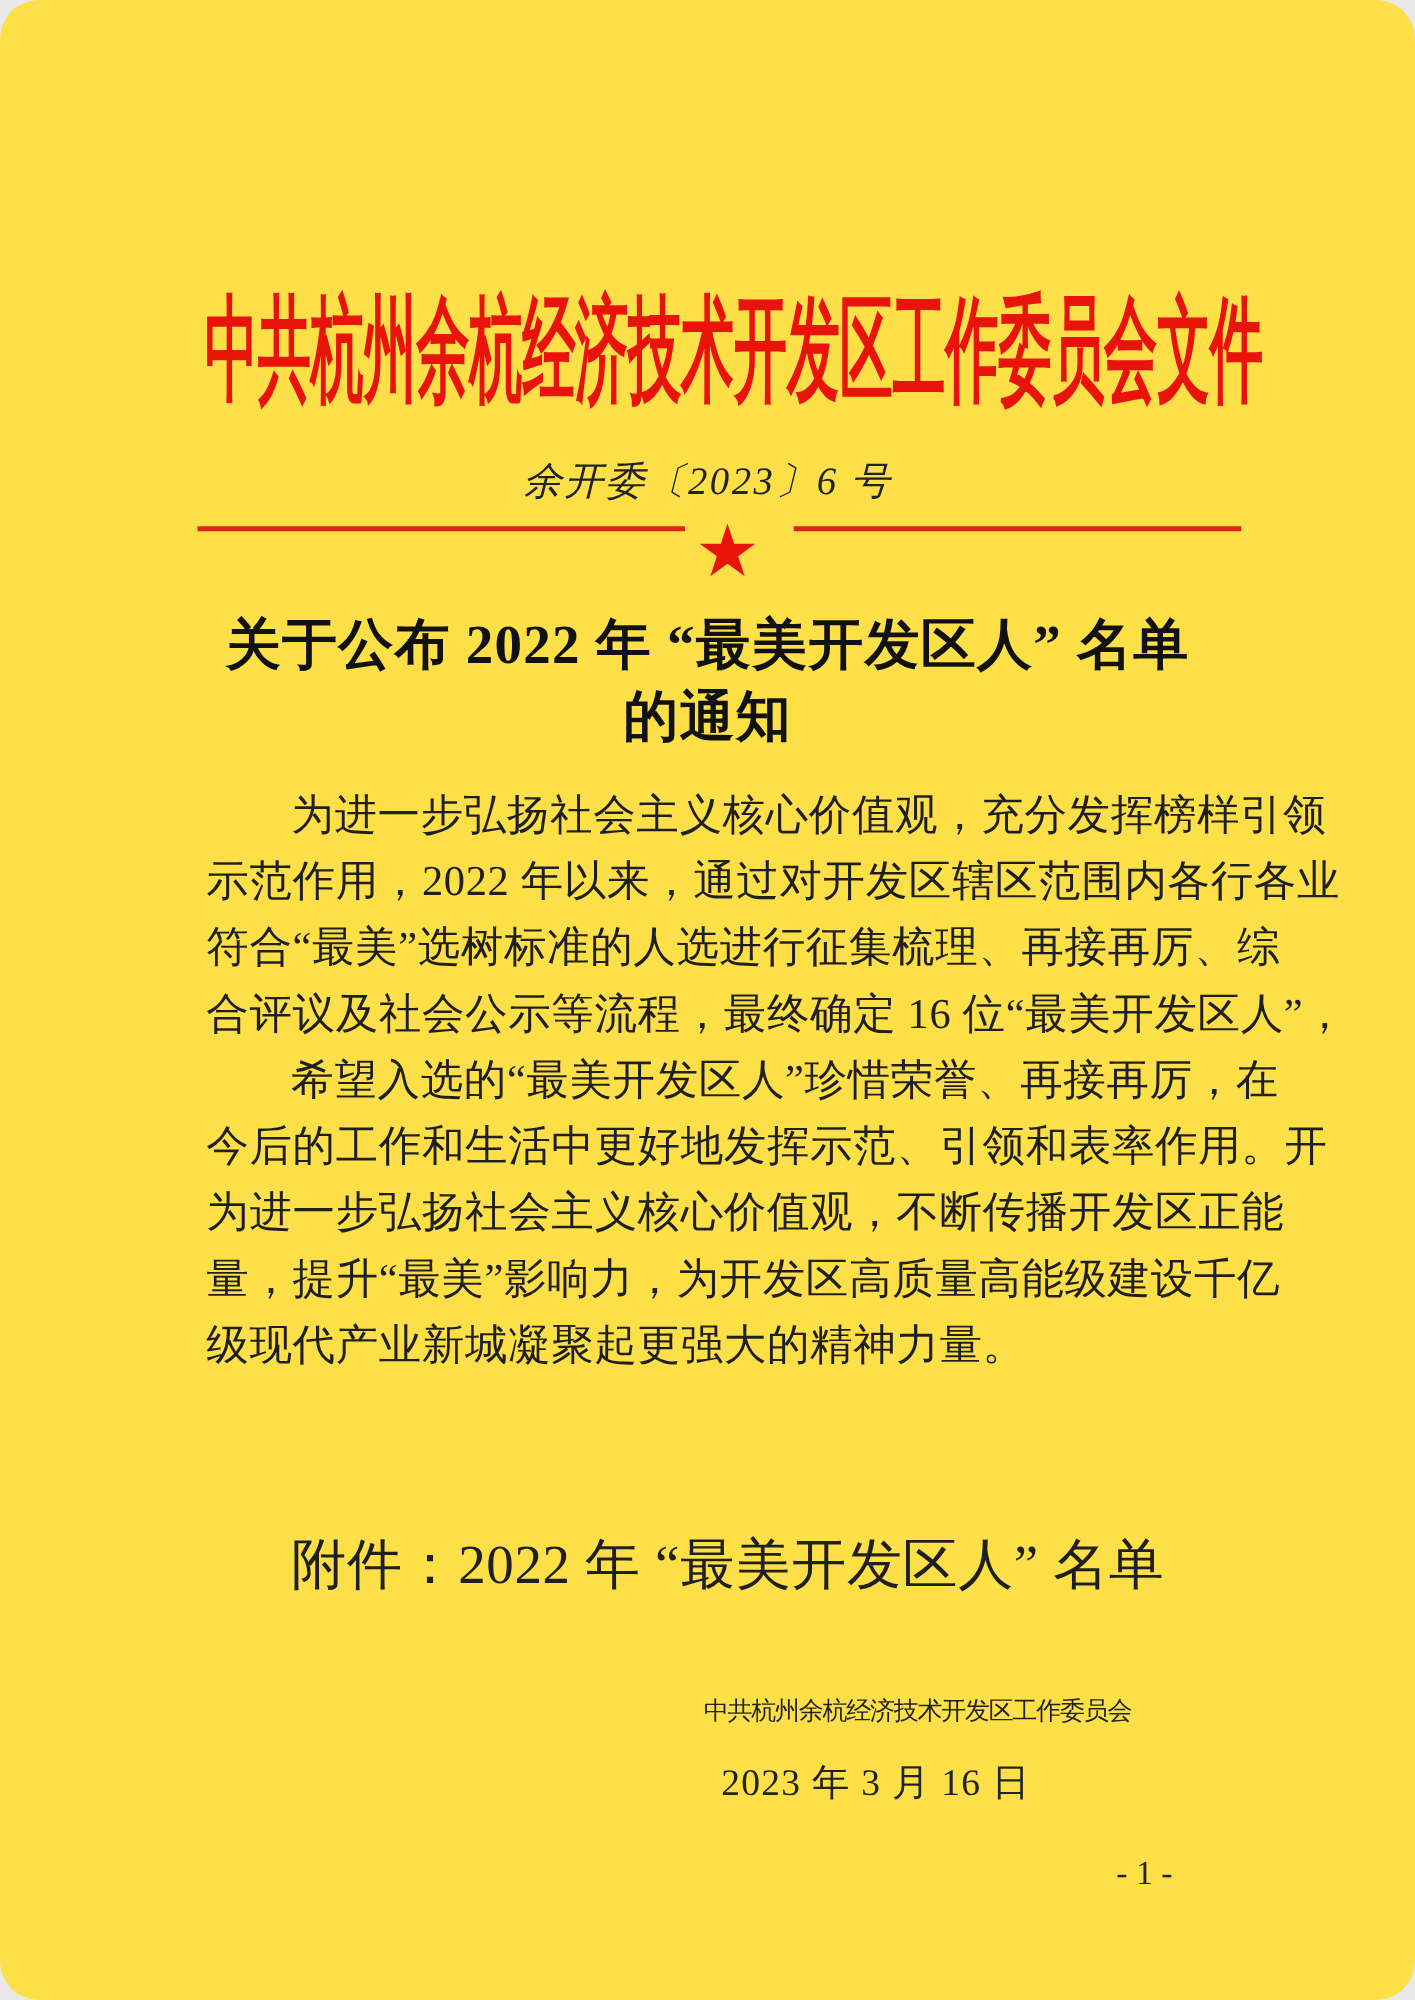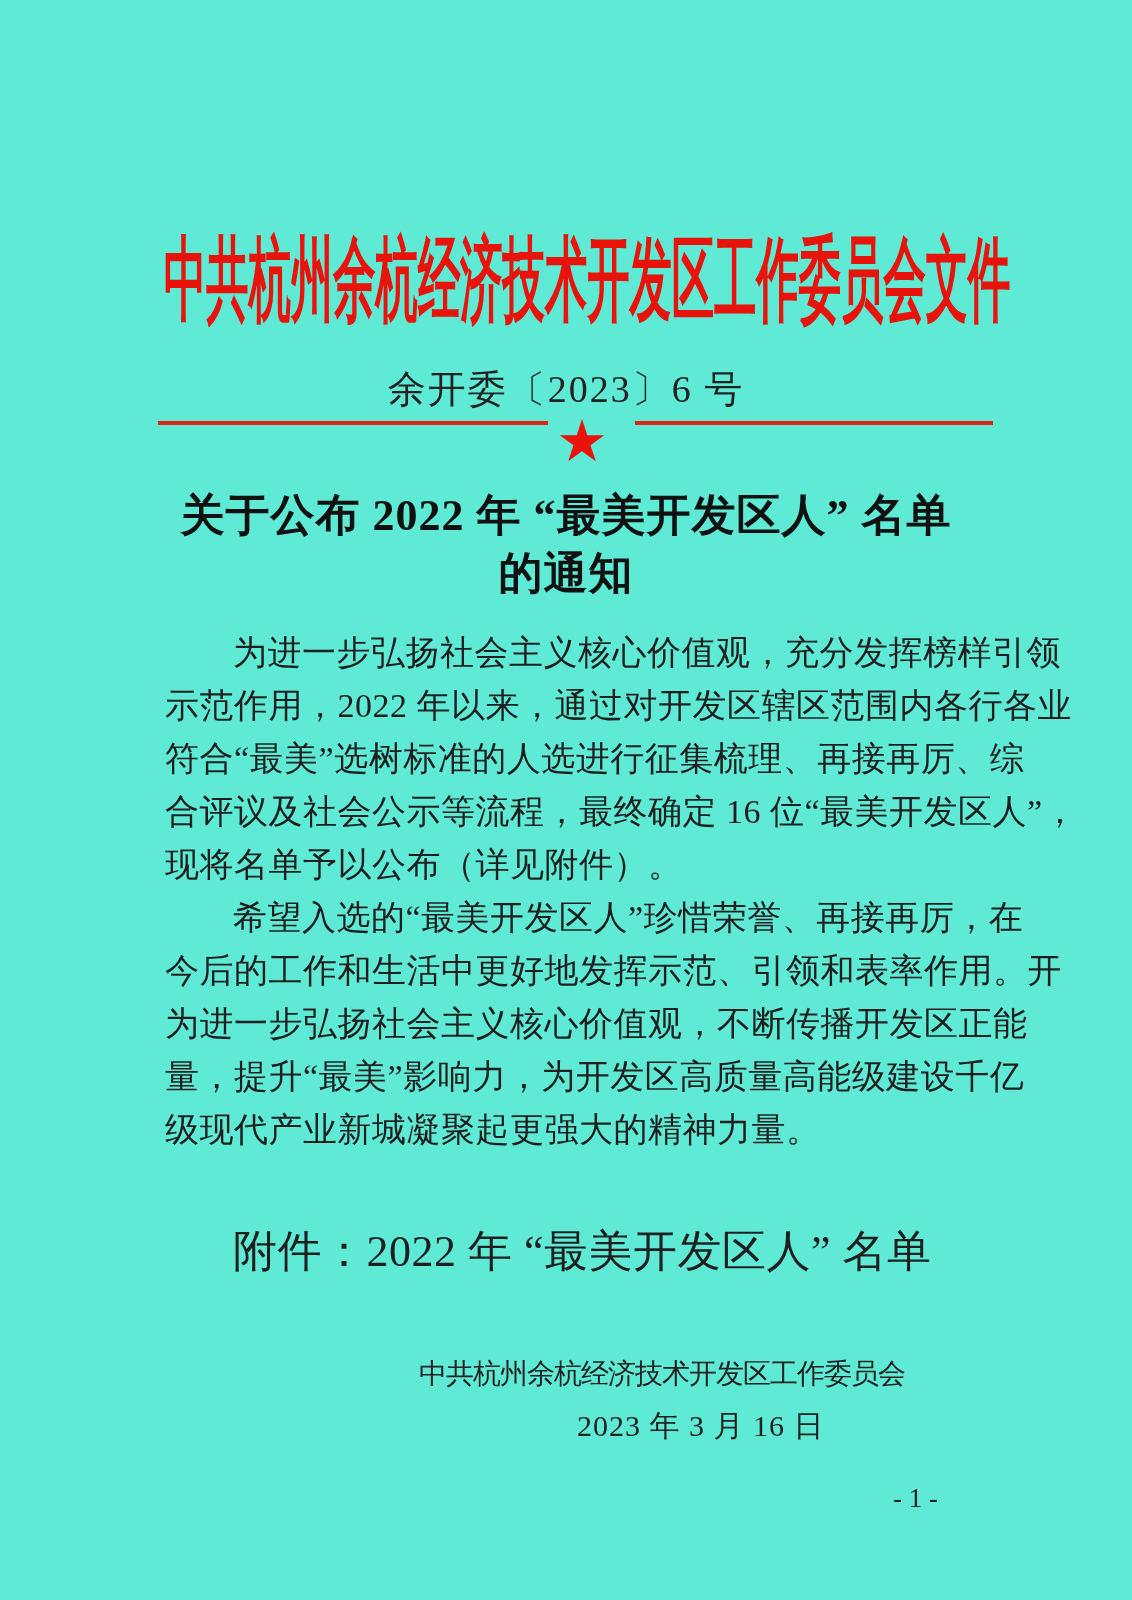--- a/index.html
+++ b/index.html
@@ -1,44 +1,46 @@
 <!DOCTYPE html>
 <html><head>
 <meta charset="utf-8">
 <style>
   html,body{margin:0;padding:0;background:#e9e9e9;}
   .page{
     position:relative;
     width:1132px;height:1600px;
     margin:0 auto;
-    background:#5eead4;
+    background:#fde047;
     font-family:"Liberation Serif","DejaVu Serif",serif;
     color:#1f1f1f;
     overflow:hidden;
+    border-radius:31px;
   }
   .red-header{
     position:absolute;
     top:230px;left:164px;
     font-size:92px;
     font-weight:bold;
     color:#e8140c;
     white-space:nowrap;
     line-height:1.1;
     transform:scaleX(0.46);
     transform-origin:left top;
     letter-spacing:0;
   }
   .doc-number{
     position:absolute;
     top:364px;left:0;
     width:100%;
     text-align:center;
-    font-size:38px;
+    font-size:31px;
     color:#222;
     letter-spacing:2px;
+    font-style:italic;
   }
   .rule{
     position:absolute;
     top:421px;height:4px;
     background:#e02319;
   }
   .rule-left{left:158px;width:390px;}
   .rule-right{left:635px;width:358px;}
   .star{
     position:absolute;
@@ -72,21 +74,21 @@
   .attachment{
     position:absolute;
     top:1222px;left:233px;
     font-size:44px;
     letter-spacing:0.5px;
     white-space:nowrap;
   }
   .signer{
     position:absolute;
     top:1355px;right:227px;
-    font-size:28px;
+    font-size:20px;
     letter-spacing:-1px;
     color:#222;
     white-space:nowrap;
     text-align:center;
   }
   .sig-date{
     position:absolute;
     top:1406px;left:577px;
     font-size:30px;
     letter-spacing:1px;
@@ -117,21 +119,20 @@
   <div class="title">
     <div>关于公布 2022 年 “最美开发区人” 名单</div>
     <div>的通知</div>
   </div>
 
   <div class="body-text">
     <div class="line indent">为进一步弘扬社会主义核心价值观，充分发挥榜样引领</div>
     <div class="line">示范作用，2022 年以来，通过对开发区辖区范围内各行各业</div>
     <div class="line">符合“最美”选树标准的人选进行征集梳理、再接再厉、综</div>
     <div class="line">合评议及社会公示等流程，最终确定 16 位“最美开发区人”，</div>
-    <div class="line">现将名单予以公布（详见附件）。</div>
     <div class="line indent">希望入选的“最美开发区人”珍惜荣誉、再接再厉，在</div>
     <div class="line">今后的工作和生活中更好地发挥示范、引领和表率作用。开</div>
     <div class="line">为进一步弘扬社会主义核心价值观，不断传播开发区正能</div>
     <div class="line">量，提升“最美”影响力，为开发区高质量高能级建设千亿</div>
     <div class="line">级现代产业新城凝聚起更强大的精神力量。</div>
   </div>
 
   <div class="attachment">附件：2022 年 “最美开发区人” 名单</div>
 
   <div class="signer">中共杭州余杭经济技术开发区工作委员会</div>

